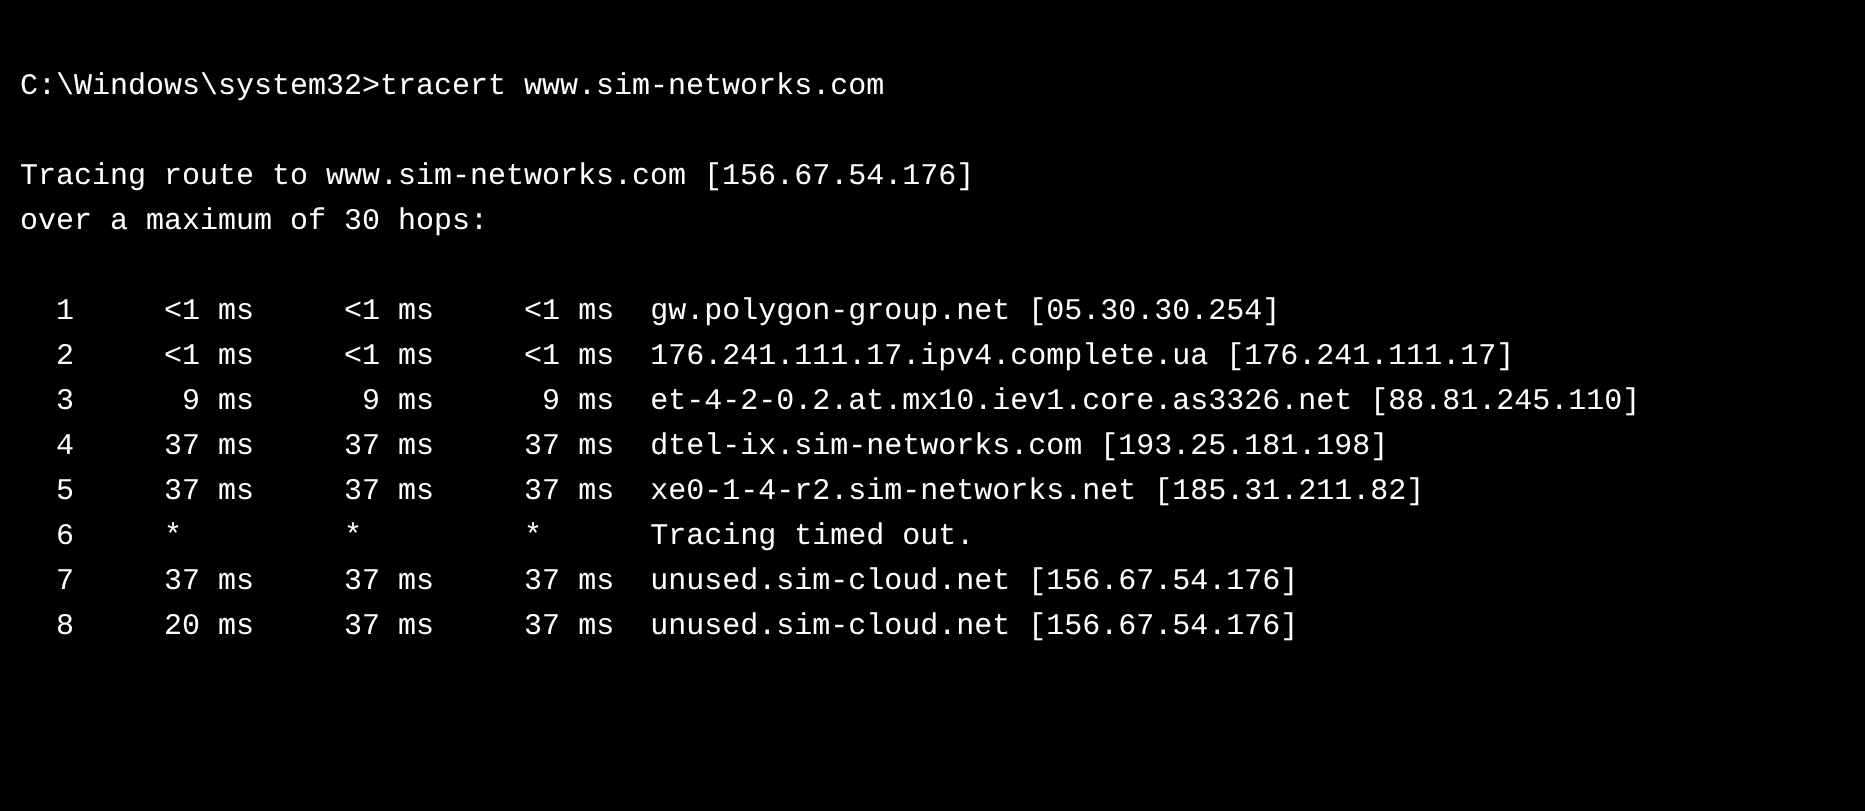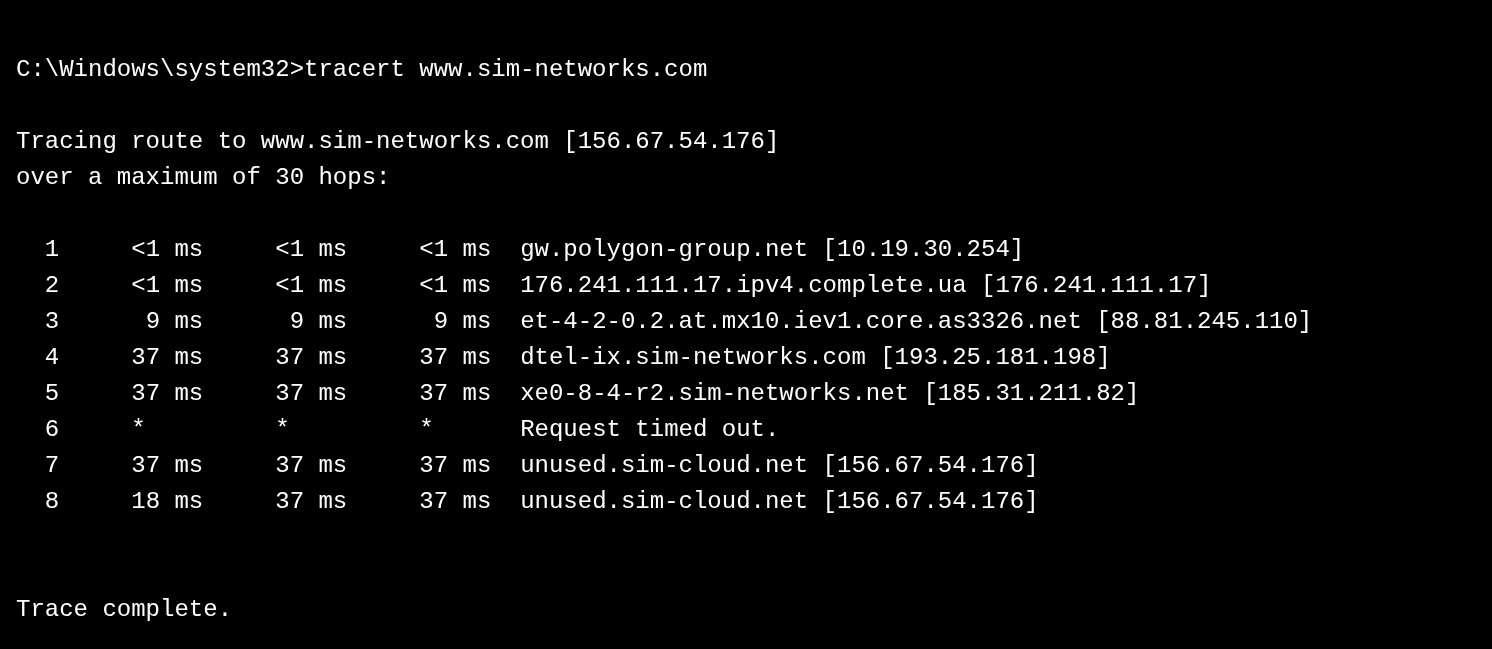--- a/index.html
+++ b/index.html
@@ -21,24 +21,23 @@
 </style>
 </head>
 <body>
 
 <div class="terminal"><span> </span>
 <span><span>C:\Windows\system32&gt;</span><span>tracert www.sim-networks.com</span></span>
 <span> </span>
 <span>Tracing route to www.sim-networks.com [156.67.54.176]</span>
 <span>over a maximum of 30 hops:</span>
 <span> </span>
-<div id="hops-container"><span><span>  1</span><span>     &lt;1 ms</span><span>     &lt;1 ms</span><span>     &lt;1 ms</span>  <span>gw.polygon-group.net [10.19.30.254]</span></span>
+<div id="hops-container"><span><span>  1</span><span>     &lt;1 ms</span><span>     &lt;1 ms</span><span>     &lt;1 ms</span>  <span>gw.polygon-group.net [05.30.30.254]</span></span>
 <span><span>  2</span><span>     &lt;1 ms</span><span>     &lt;1 ms</span><span>     &lt;1 ms</span>  <span>176.241.111.17.ipv4.complete.ua [176.241.111.17]</span></span>
 <span><span>  3</span><span>      9 ms</span><span>      9 ms</span><span>      9 ms</span>  <span>et-4-2-0.2.at.mx10.iev1.core.as3326.net [88.81.245.110]</span></span>
 <span><span>  4</span><span>     37 ms</span><span>     37 ms</span><span>     37 ms</span>  <span>dtel-ix.sim-networks.com [193.25.181.198]</span></span>
-<span><span>  5</span><span>     37 ms</span><span>     37 ms</span><span>     37 ms</span>  <span>xe0-8-4-r2.sim-networks.net [185.31.211.82]</span></span>
-<span><span>  6</span><span>     *    </span><span>     *    </span><span>     *    </span>  <span>Request timed out.</span></span>
+<span><span>  5</span><span>     37 ms</span><span>     37 ms</span><span>     37 ms</span>  <span>xe0-1-4-r2.sim-networks.net [185.31.211.82]</span></span>
+<span><span>  6</span><span>     *    </span><span>     *    </span><span>     *    </span>  <span>Tracing timed out.</span></span>
 <span><span>  7</span><span>     37 ms</span><span>     37 ms</span><span>     37 ms</span>  <span>unused.sim-cloud.net [156.67.54.176]</span></span>
-<span><span>  8</span><span>     18 ms</span><span>     37 ms</span><span>     37 ms</span>  <span>unused.sim-cloud.net [156.67.54.176]</span></span></div>
+<span><span>  8</span><span>     20 ms</span><span>     37 ms</span><span>     37 ms</span>  <span>unused.sim-cloud.net [156.67.54.176]</span></span></div>
 <span> </span>
-<span>Trace complete.</span>
 <span> </span>
 </div>
 
 </body></html>

